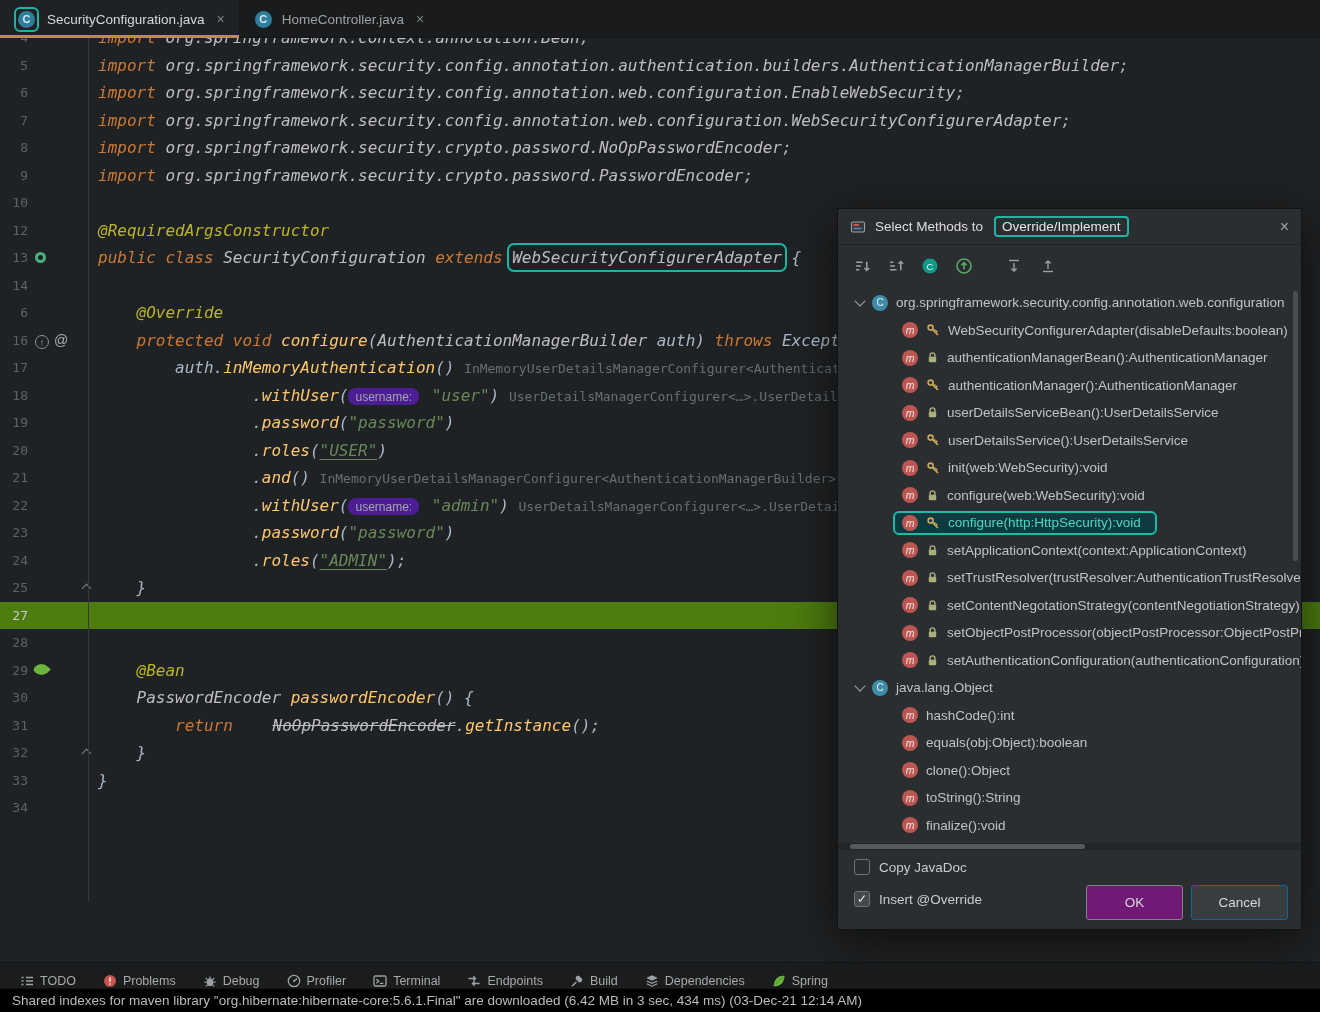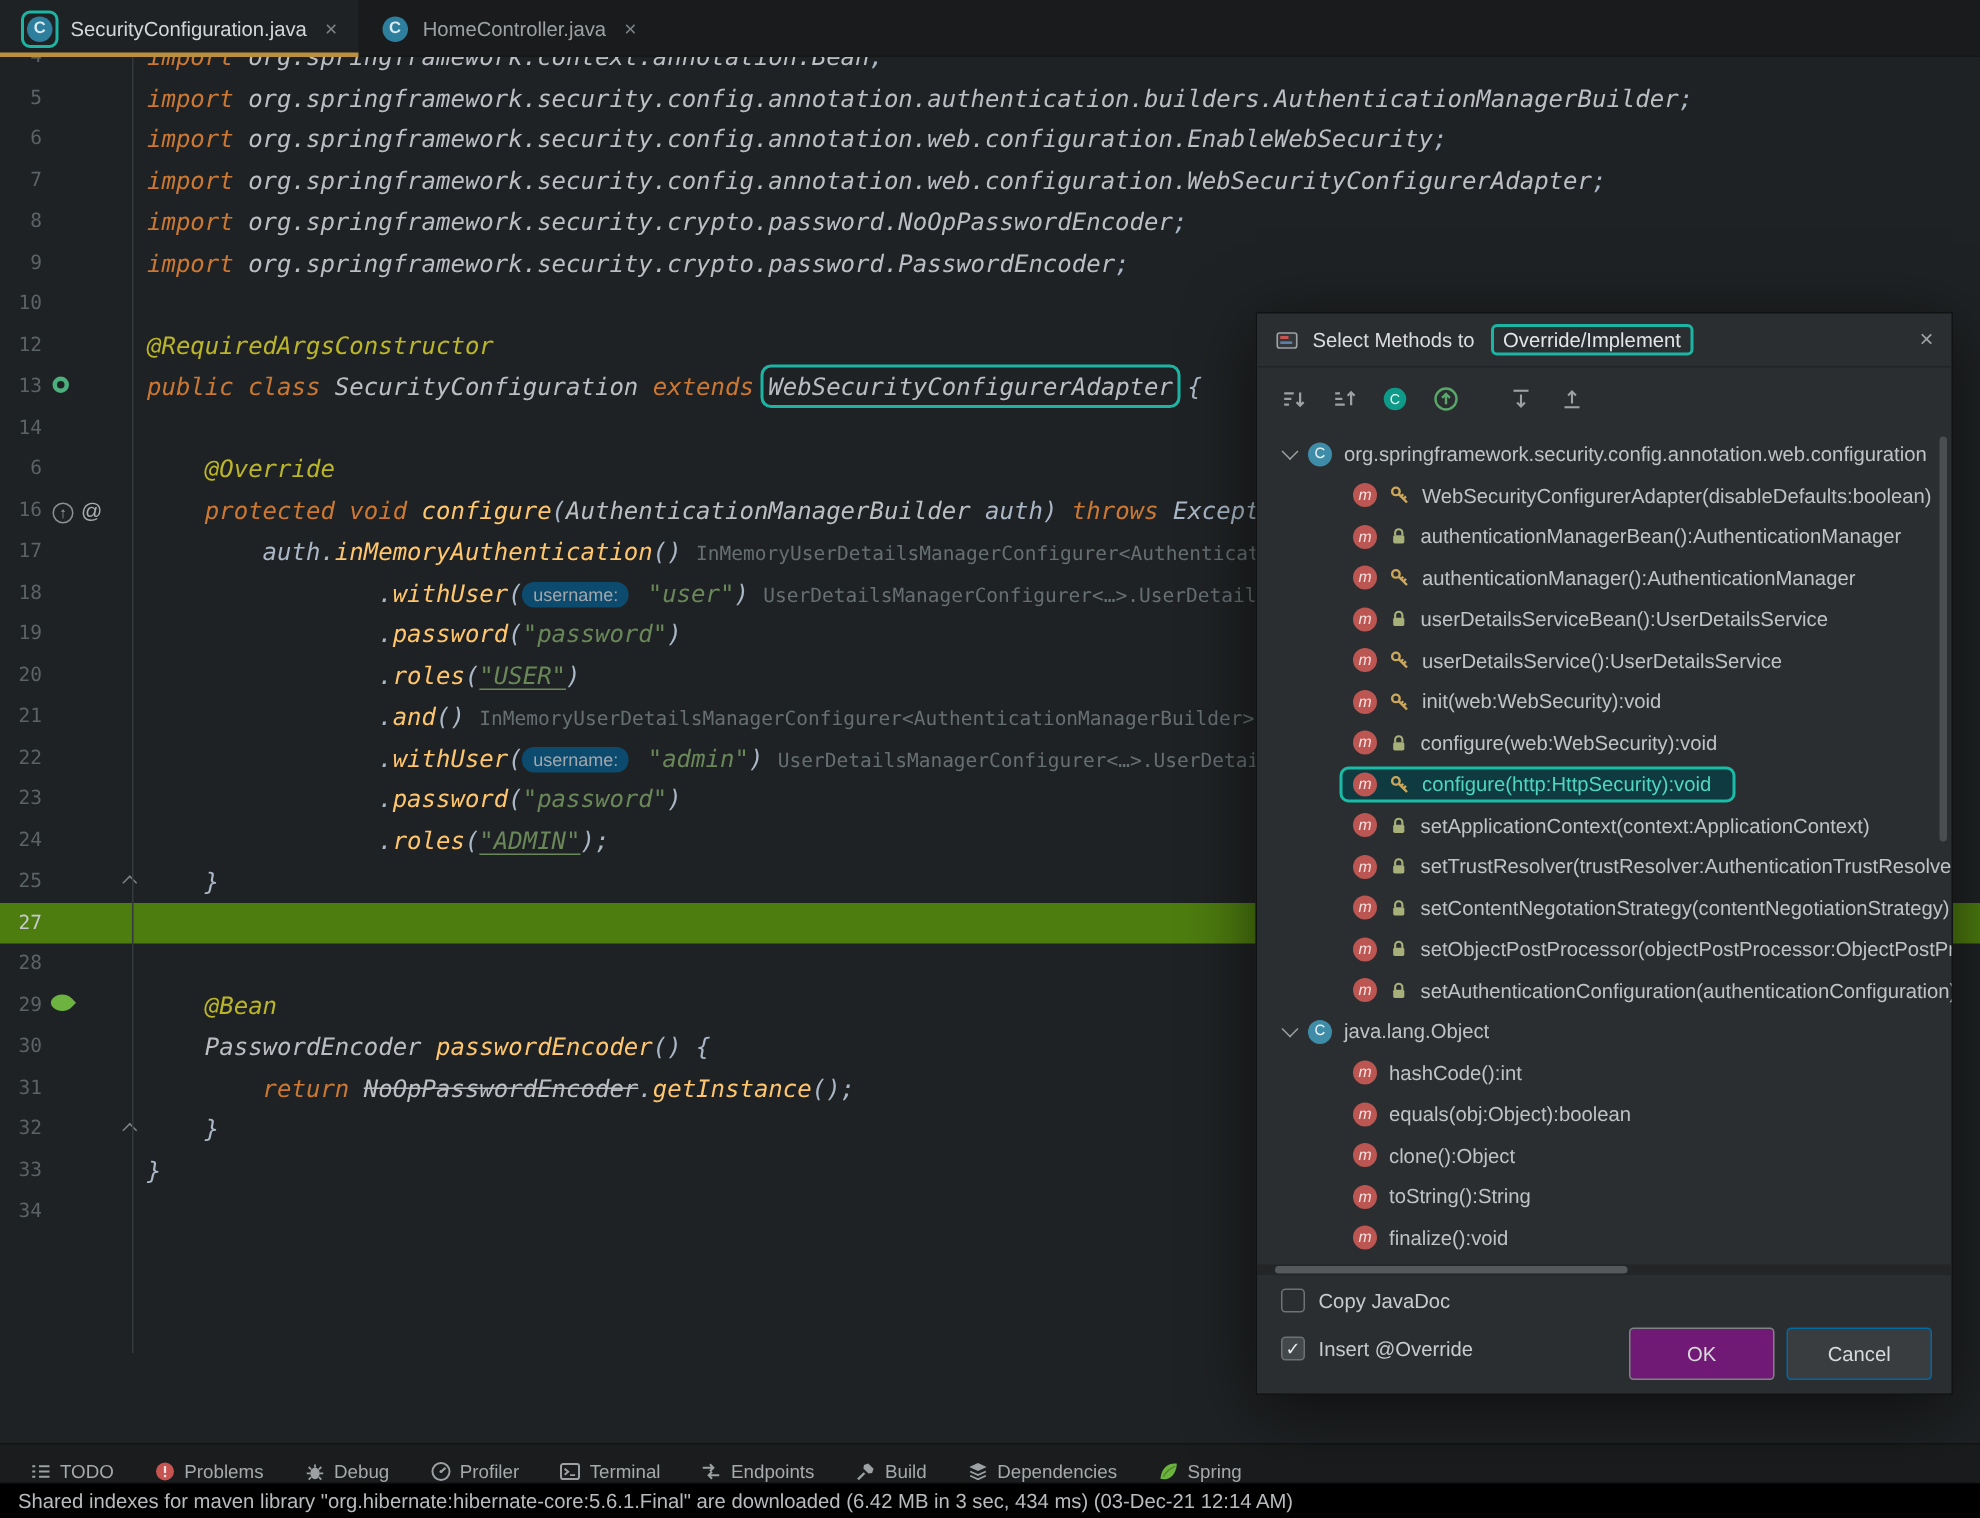--- a/index.html
+++ b/index.html
@@ -31,23 +31,23 @@
   .ctext { font:italic 16px "DejaVu Sans Mono",monospace; white-space:pre; margin-left:4px; }
   .sg { white-space:pre; }
   .kw  { color:#CC7832; }
   .ann { color:#BBB529; }
   .str { color:#6A8759; }
   .mth { color:#FFC66D; }
   .cls { color:#BCBEC4; }
   .pln { color:#A9B7C6; }
   .inlay { color:#666F72; font-style:normal; font-size:13px; }
   .chip { font-style:normal; font-family:"Liberation Sans",sans-serif; font-size:12px; color:#A2A7AC;
-          background:#0c4a6e; border-radius:8px; padding:1.5px 7px; margin-right:3px; }
+          background:#4c1d95; border-radius:8px; padding:1.5px 7px; margin-right:3px; }
   .und { text-decoration:underline; text-underline-offset:3px; }
-  .strike { text-decoration:line-through; }
+  .strike { text-decoration:line-through;margin-left:30px; }
   .hl { outline:2px solid #1CB5A3; outline-offset:3px; border-radius:2px; }
   .g-bean { width:11px; height:11px; border:3px solid #4CAF7D; border-radius:50%; display:inline-block; }
   .g-leaf { width:13px; height:13px; background:#6DB33F; display:inline-block;
             border-radius:0 70% 30% 70%; transform:rotate(135deg); }
   .g-ov { width:14px; height:14px; border:1px solid #8B9093; border-radius:50%; color:#9DA2A4;
           font-size:10px; font-style:normal; display:inline-flex; align-items:center; justify-content:center; }
   .g-at { color:#A9ADAF; font-size:14px; font-style:normal; }
   .fmark { position:absolute; left:83px; top:11px; width:7px; height:7px;
            border-left:1.5px solid #7D8284; border-top:1.5px solid #7D8284; transform:rotate(45deg); }
 

